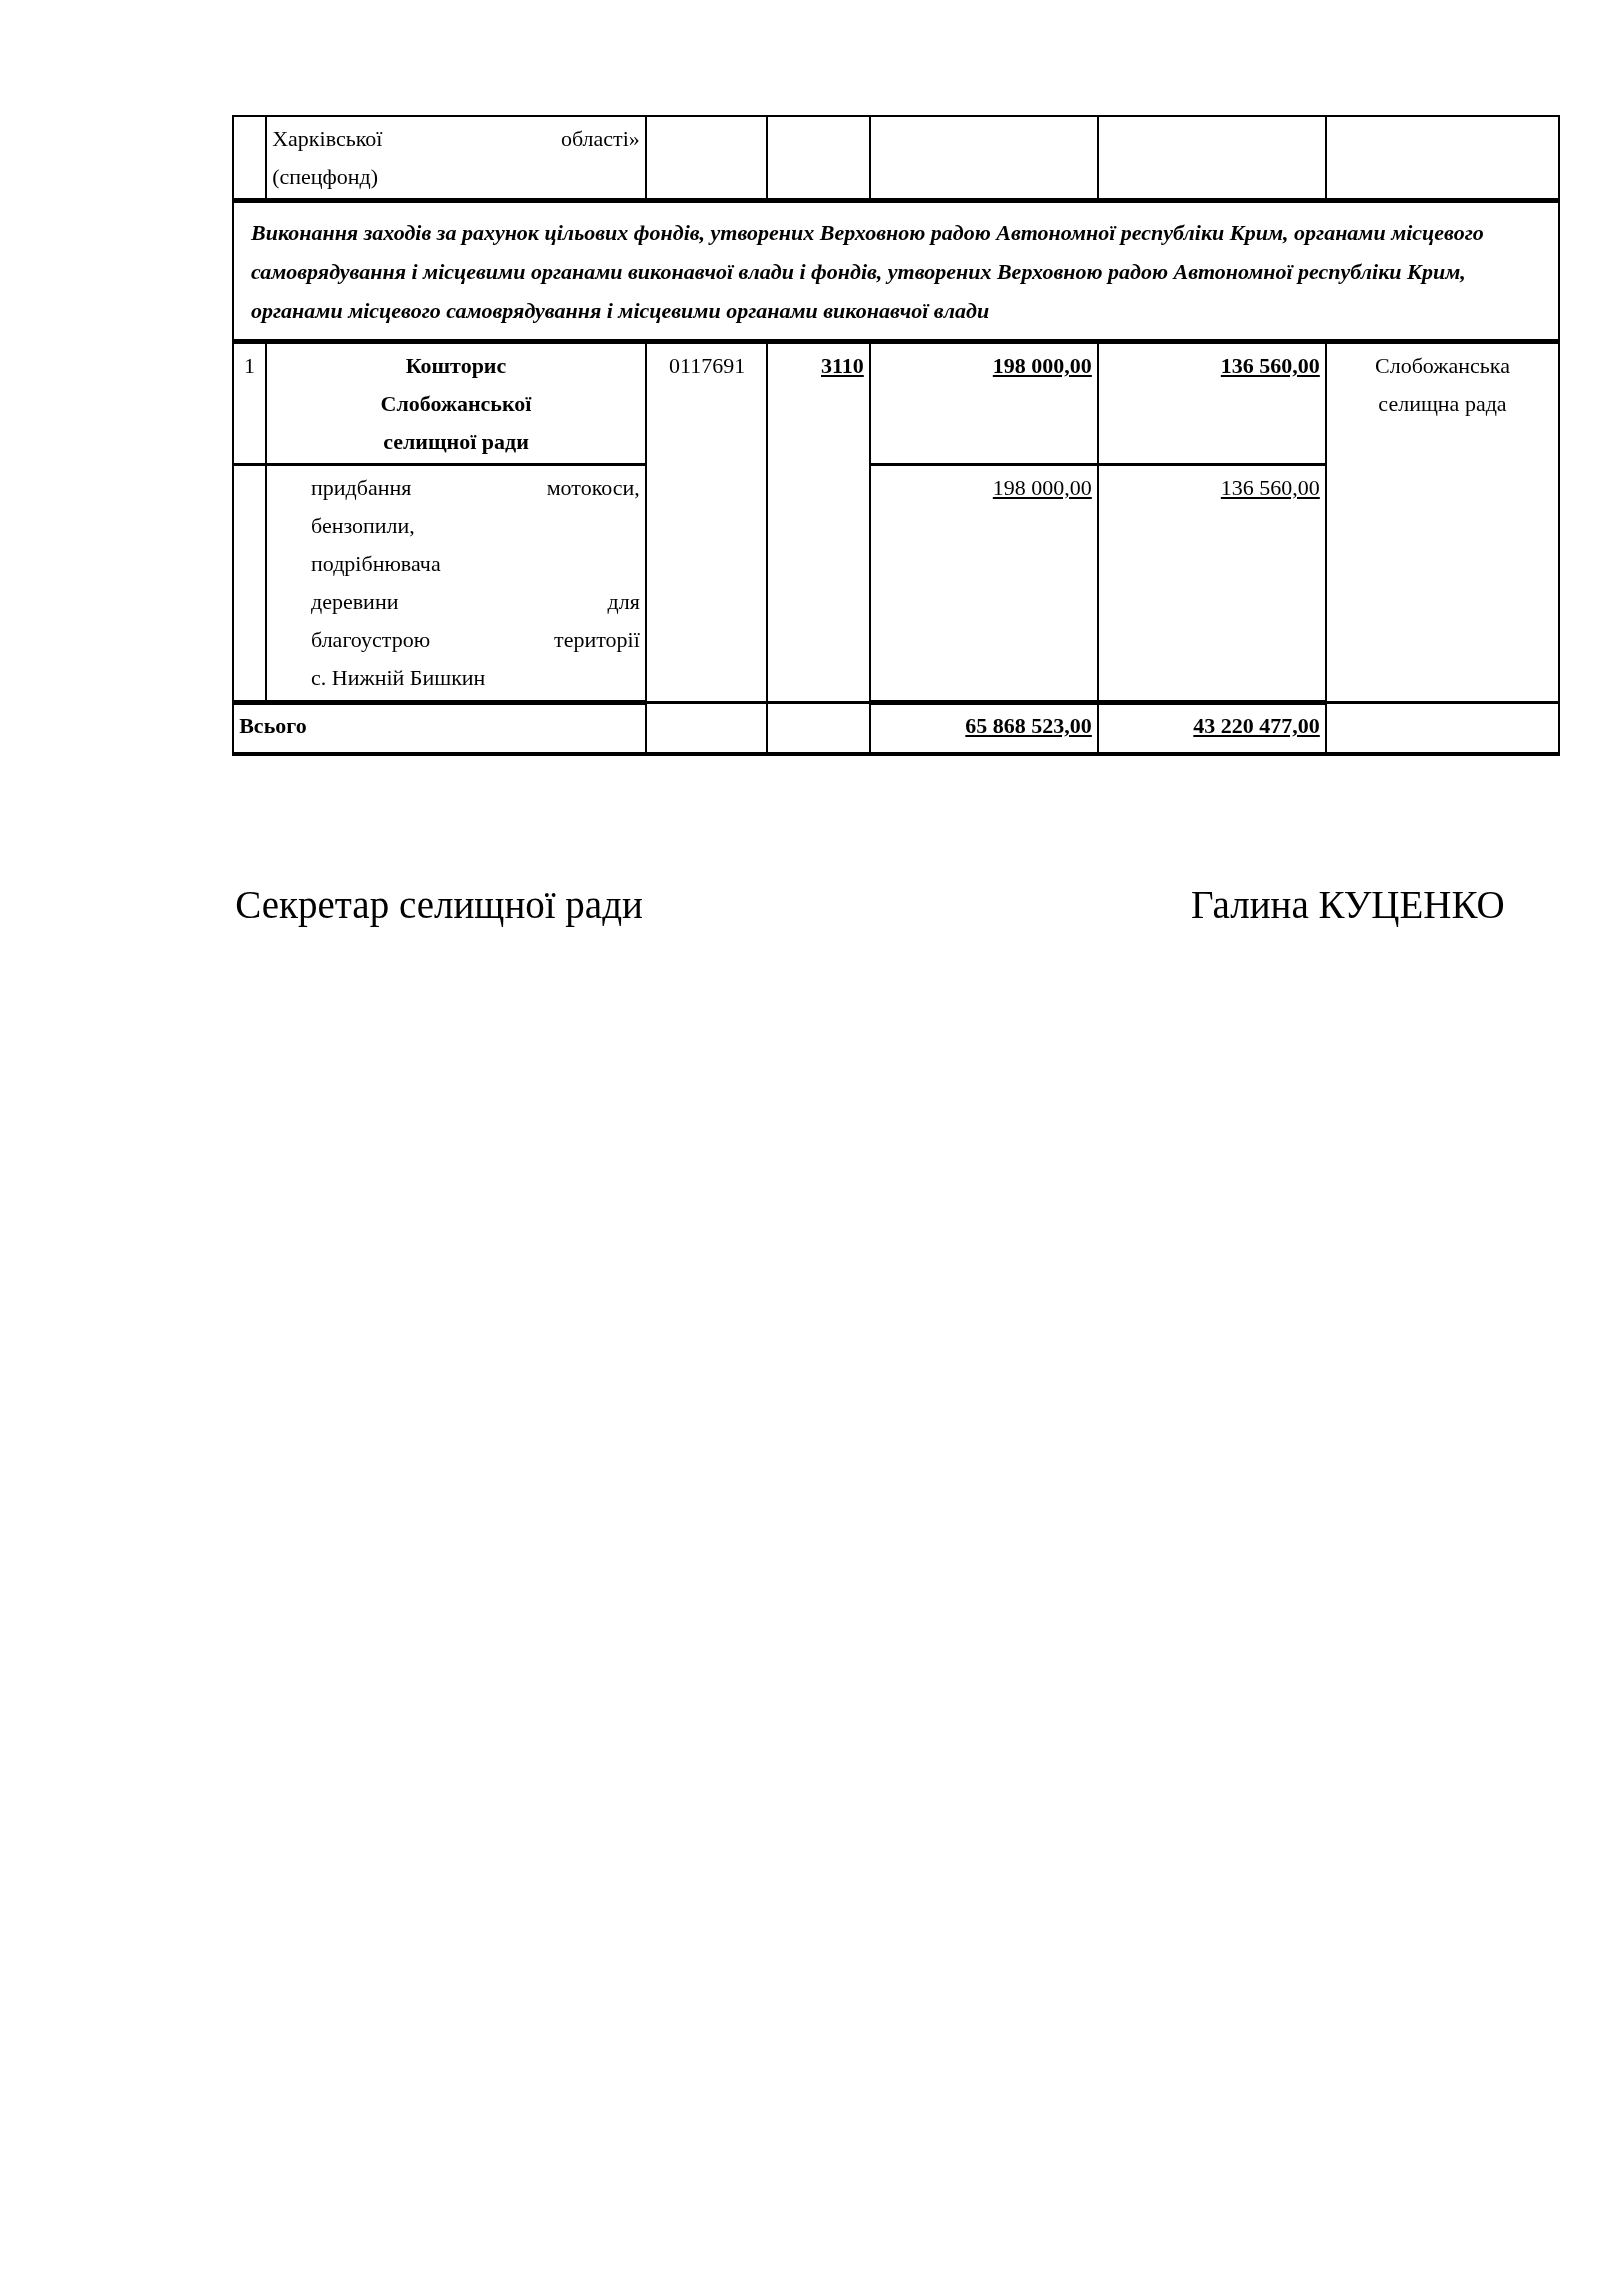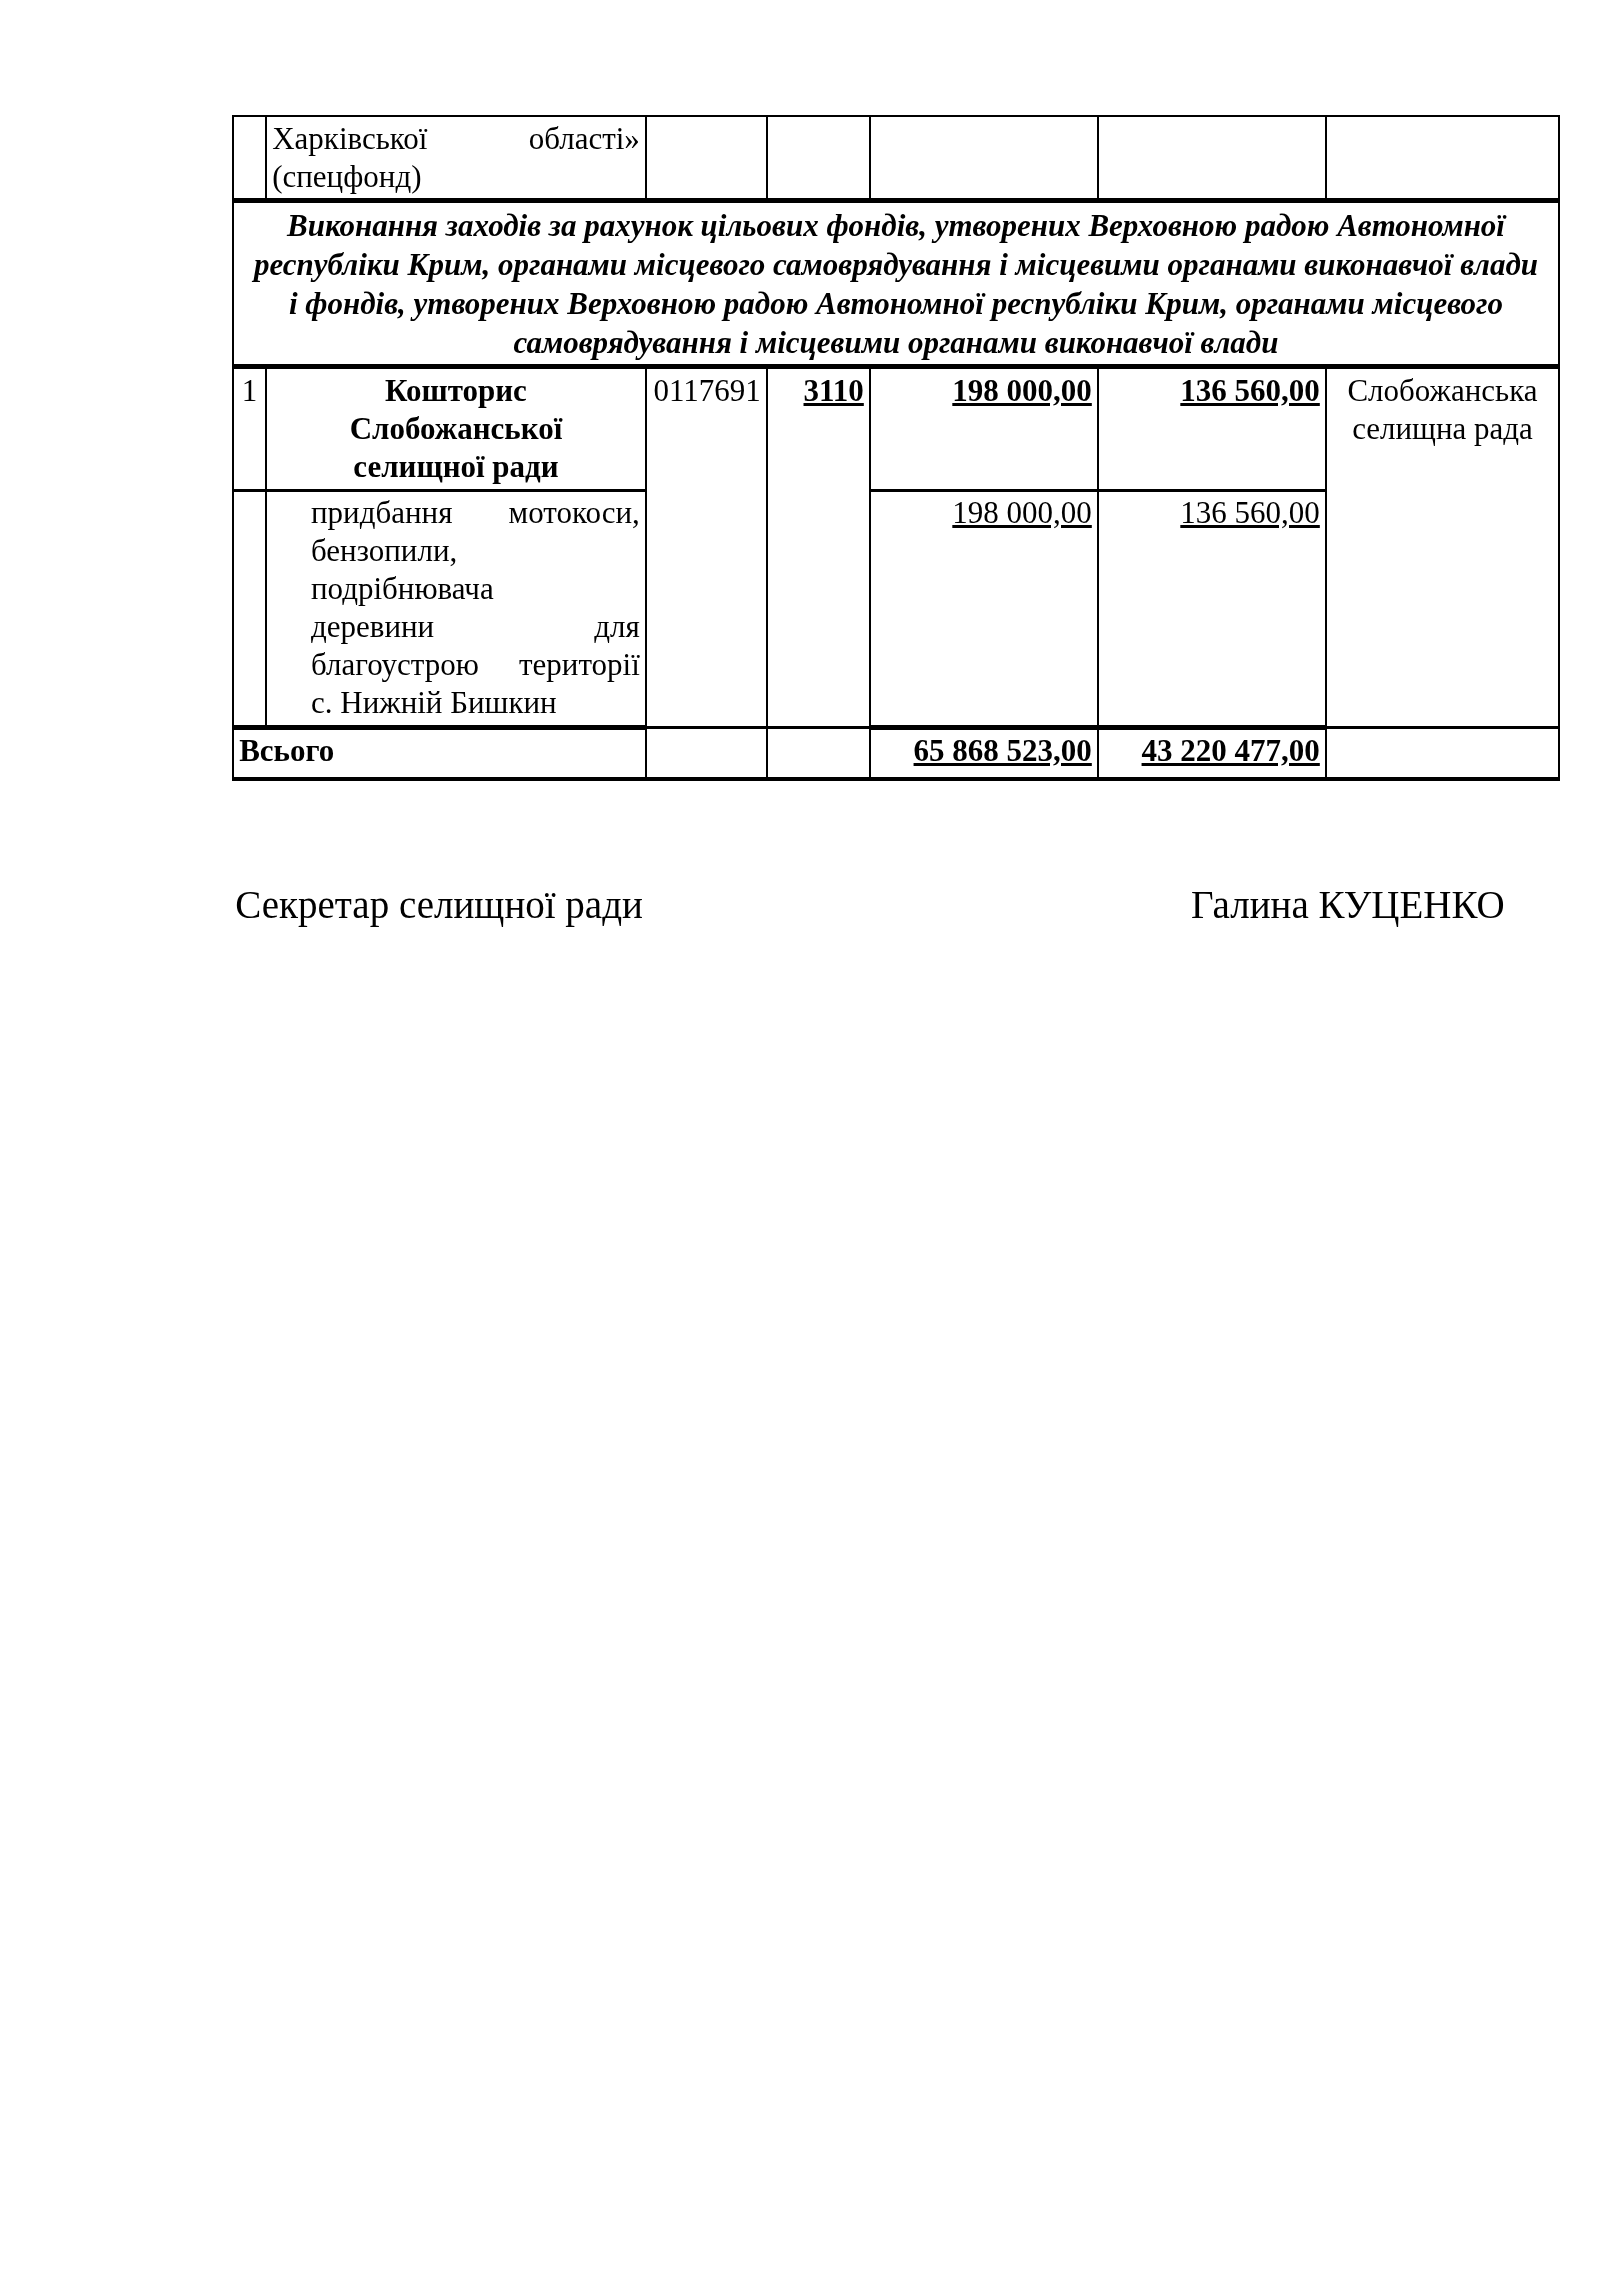--- a/index.html
+++ b/index.html
@@ -18,36 +18,36 @@
   table.doc-table {
     position: absolute;
     left: 232px; top: 115px;
     width: 1325px;
     border-collapse: collapse;
     table-layout: fixed;
   }
   table.doc-table td {
     border: 2.6px solid #000;
     vertical-align: top;
-    font-size: 31px;
+    font-size: 22px;
     line-height: 38px;
     padding: 2.6px 5.2px;
     overflow: hidden;
   }
 
   
   tr.row-carry td { height: 74px; border-bottom-width: 5.2px; }
 
   
   tr.row-section td {
     height: 141px;
     border-bottom-width: 5.2px;
     font-weight: bold;
     font-style: italic;
-    text-align: center;
+    text-align: left;
     vertical-align: middle;
     padding: 2.6px 17px;
     line-height: 39px;
   }
 
   
   tr.row-entry td { height: 103px; border-bottom-width: 3.3px; }
   td.rowspan-cell { border-bottom-width: 5.2px; }
 
   

